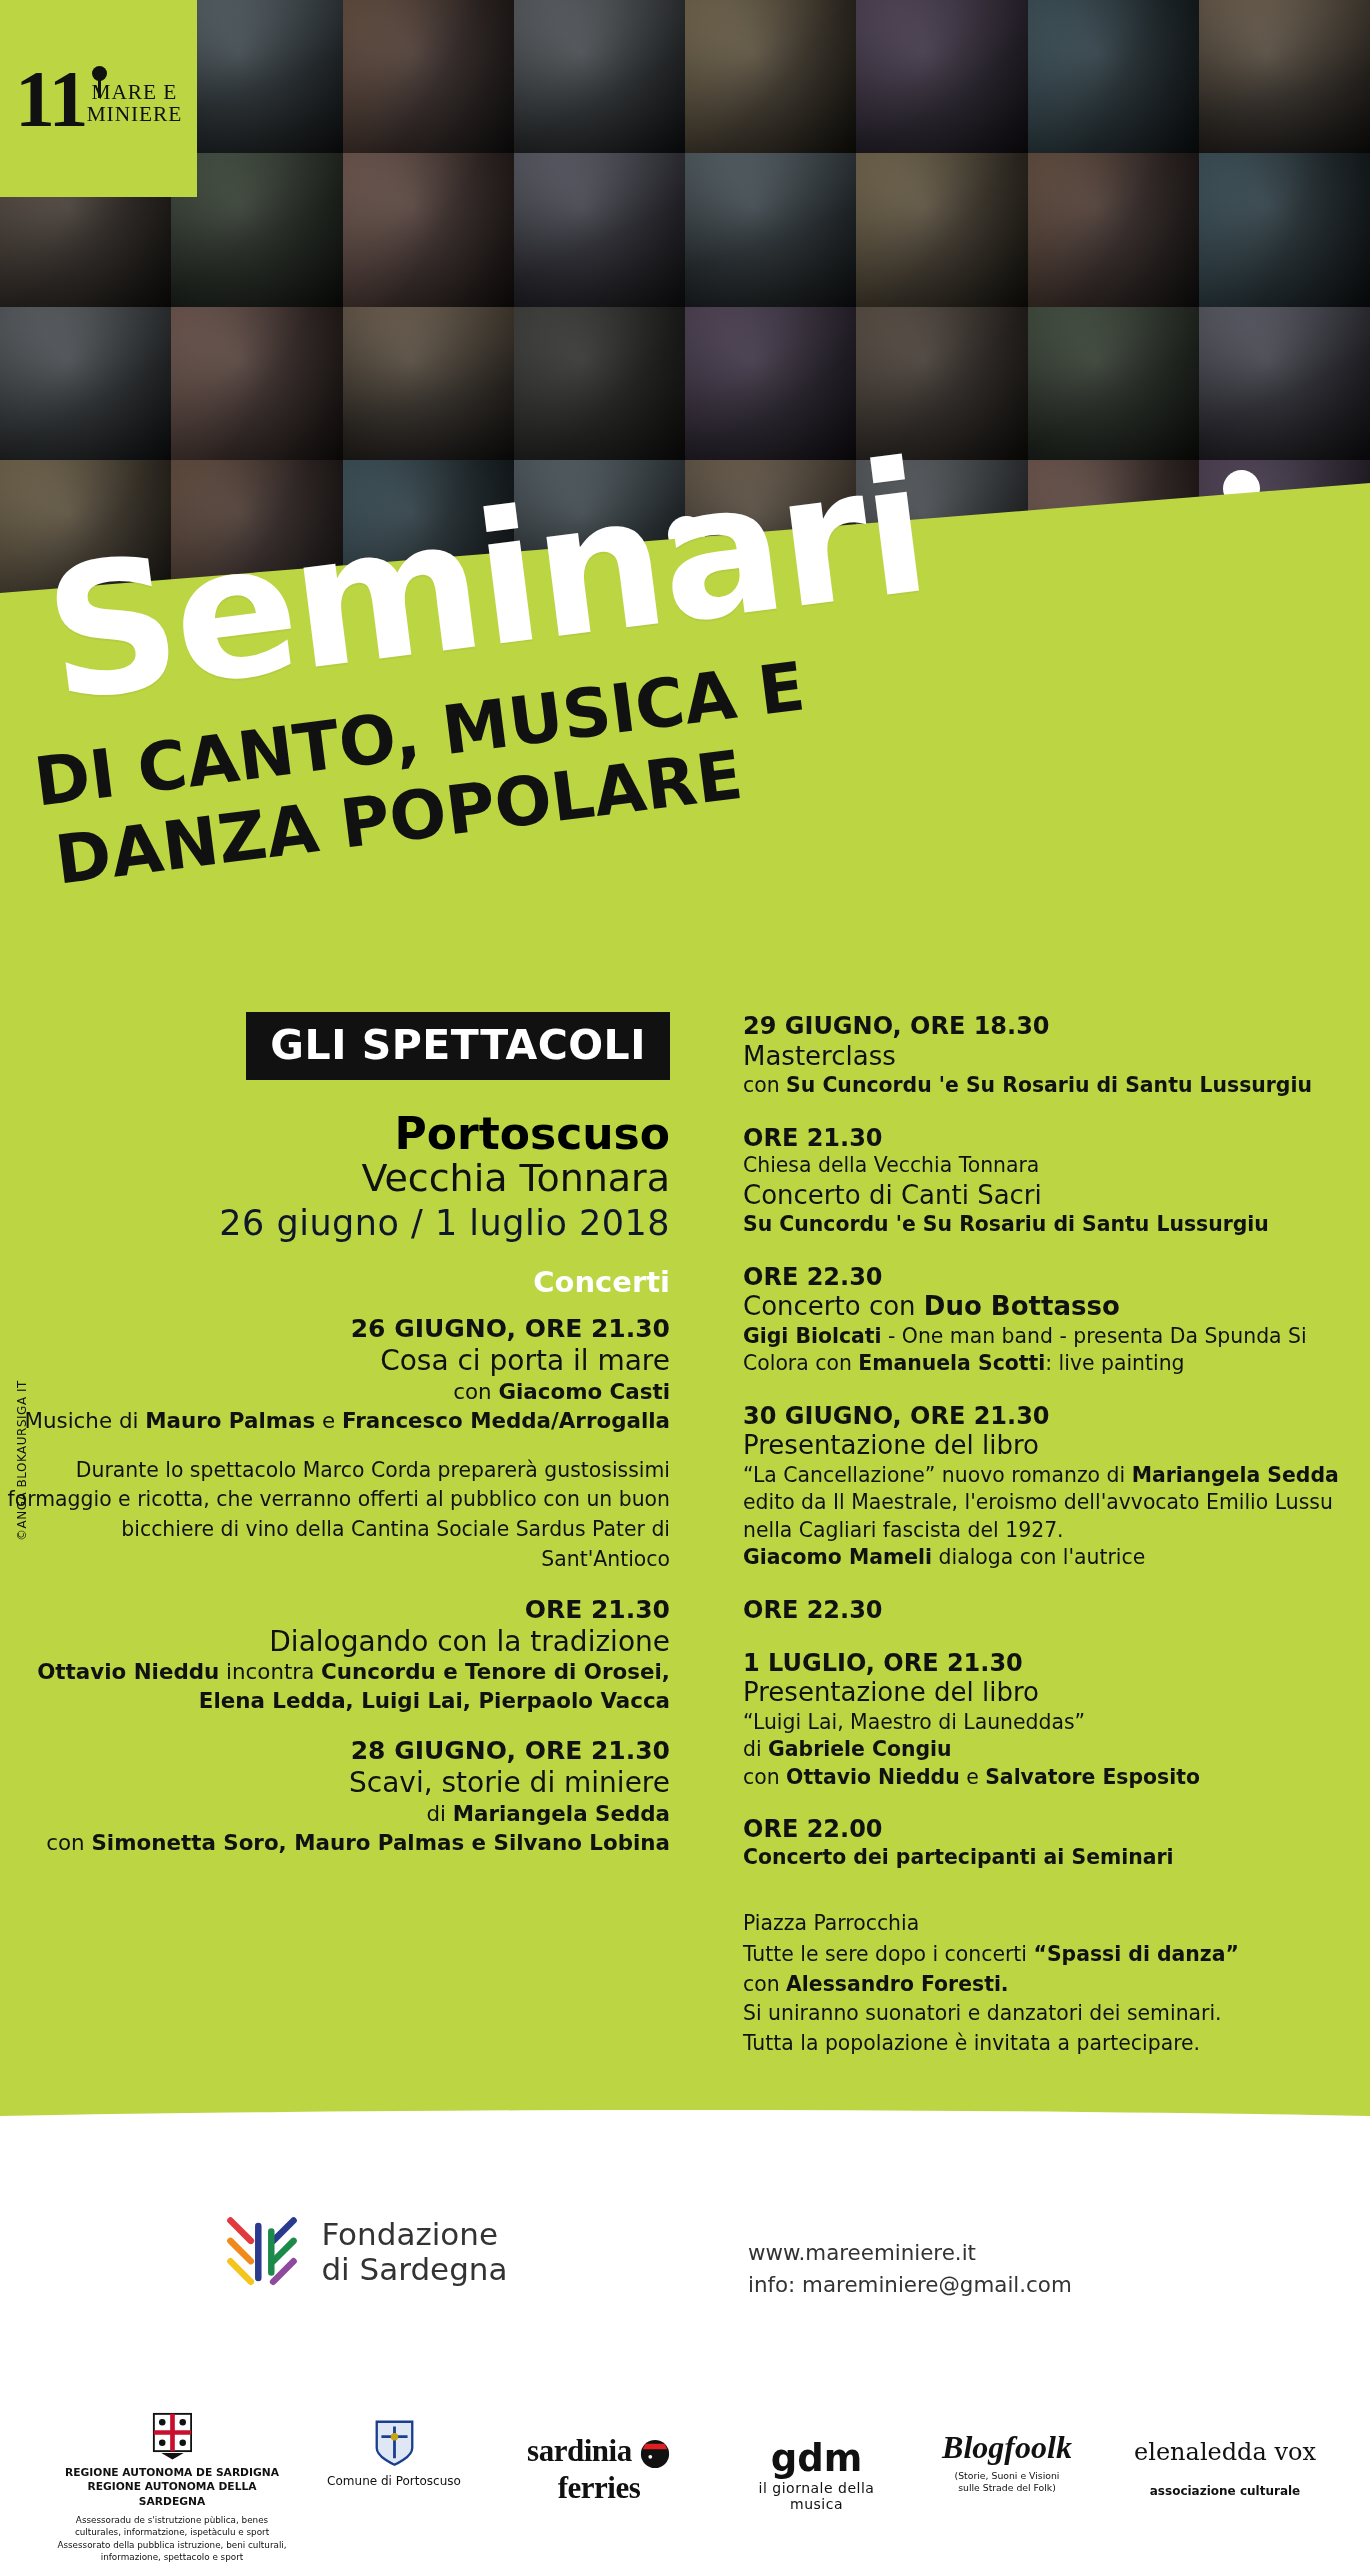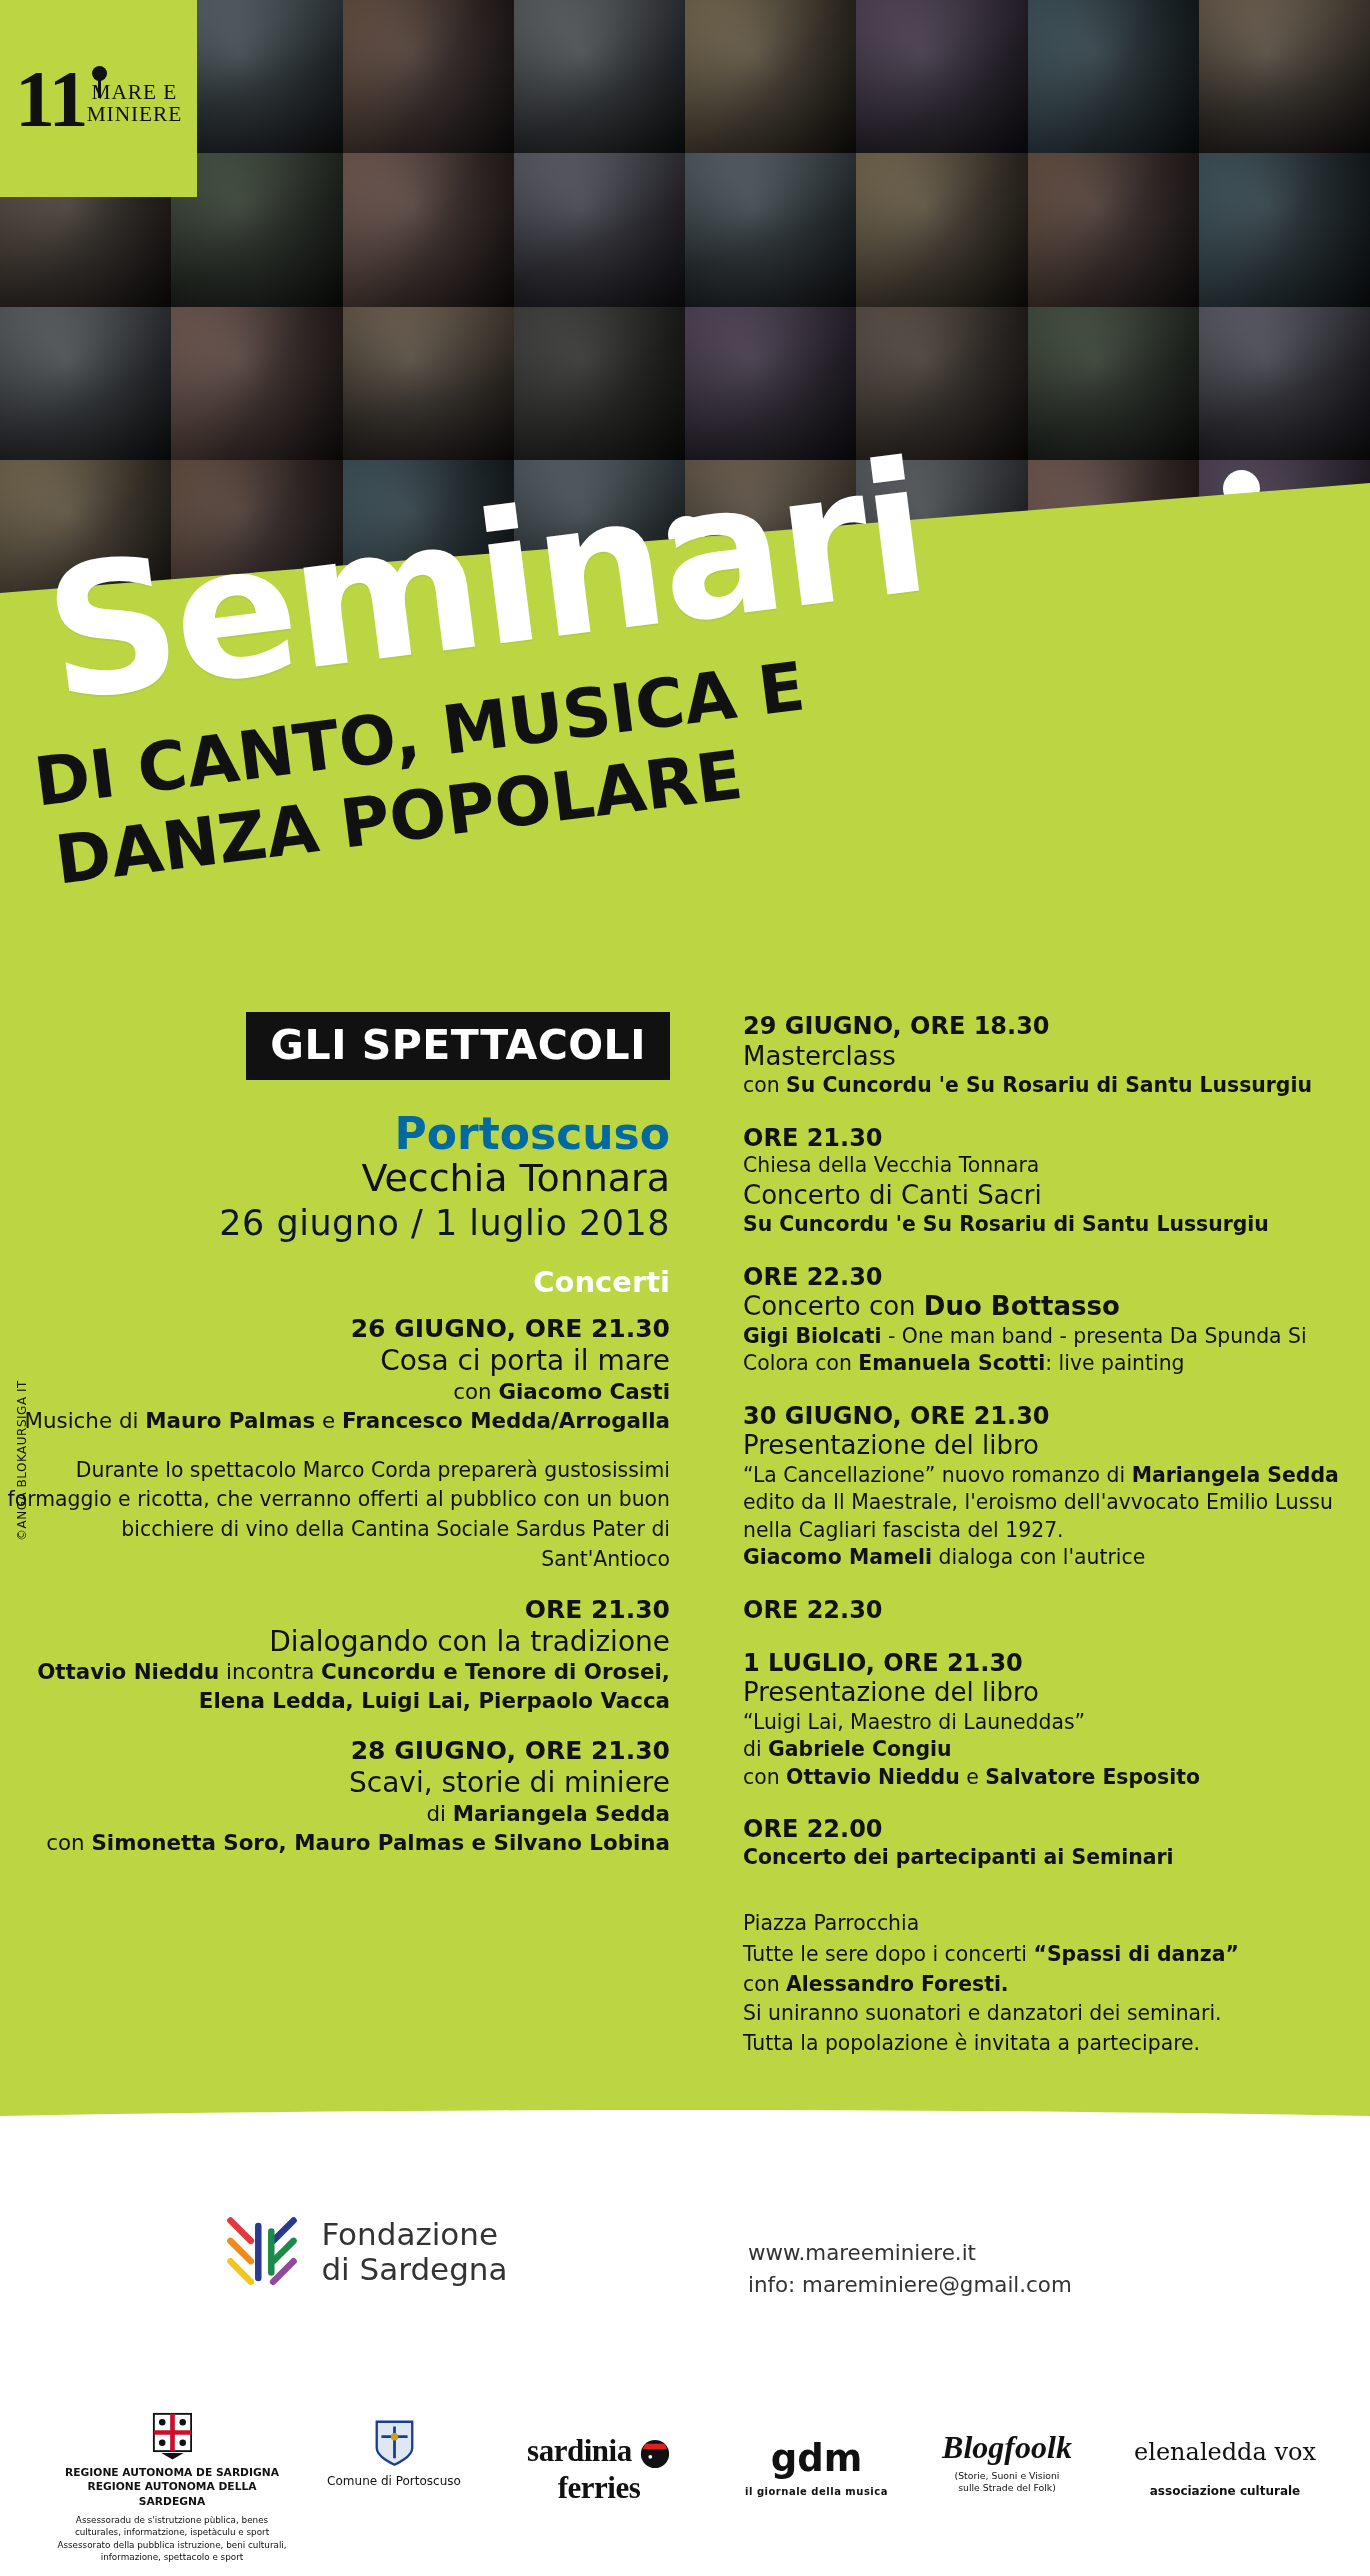--- a/index.html
+++ b/index.html
@@ -103,21 +103,21 @@
   .col-right { position: absolute; left: 743px; top: 0; width: 613px; text-align: left; }
 
   .spettacoli-badge {
     display: inline-block; background: #111; color: #fff;
     font-family: "DejaVu Sans", sans-serif; font-weight: bold;
     font-size: 41px; padding: 9.3px 24px 11px; letter-spacing: 0.5px;
     margin-bottom: 31px;
   }
   .place {
     font-family: "DejaVu Sans", sans-serif; font-weight: bold;
-    font-size: 44px; color: #0369a1; line-height: 1.05;
+    font-size: 44px; color: #000000; line-height: 1.05;
   }
   .place2 {
     font-family: "DejaVu Sans", sans-serif; font-weight: normal;
     font-size: 38px; color: #111; line-height: 1.15;
   }
   .dates {
     font-family: "DejaVu Sans", sans-serif; font-weight: normal;
     font-size: 35px; color: #0f172a; margin-top: 1.9px; letter-spacing: 0.5px;
   }
   .concerti-h {
@@ -204,21 +204,21 @@
   .sp-com .cap { font-size: 12px; }
 
   .sp-sf { left: 483px; top: 28px; width: 232px; text-align: center; }
   .sp-sf .w {
     font-family: "Liberation Serif", serif; font-weight: bold; font-size: 31px; letter-spacing: -0.5px;
   }
   .sp-sf .face { width: 32px; height: 32px; display:inline-block; vertical-align: middle; }
 
   .sp-gdm { left: 733px; top: 32px; width: 167px; text-align: center; }
   .sp-gdm .w { font-family: "DejaVu Sans", sans-serif; font-weight: bold; font-size: 37px; }
-  .sp-gdm .t { font-size: 10px; letter-spacing: 0.5px; margin-top: 6px; font-weight: bold; }
+  .sp-gdm .t { font-size: 14px; letter-spacing: 0.5px; margin-top: 0; }
 
   .sp-bf { left: 905px; top: 24px; width: 204px; text-align: center; }
   .sp-bf .w { font-family: "Liberation Serif", serif; font-style: italic; font-weight: bold; font-size: 32px; }
   .sp-bf .t { font-size: 9.3px; line-height: 1.3; margin-top: 3.7px; }
 
   .sp-ev { left: 1109px; top: 33px; width: 232px; text-align: center; }
   .sp-ev .w { font-family: "DejaVu Serif", serif; font-size: 24px; }
   .sp-ev .t { font-size: 12px; margin-top: 18px; font-weight: bold; }
 </style>
 </head>

